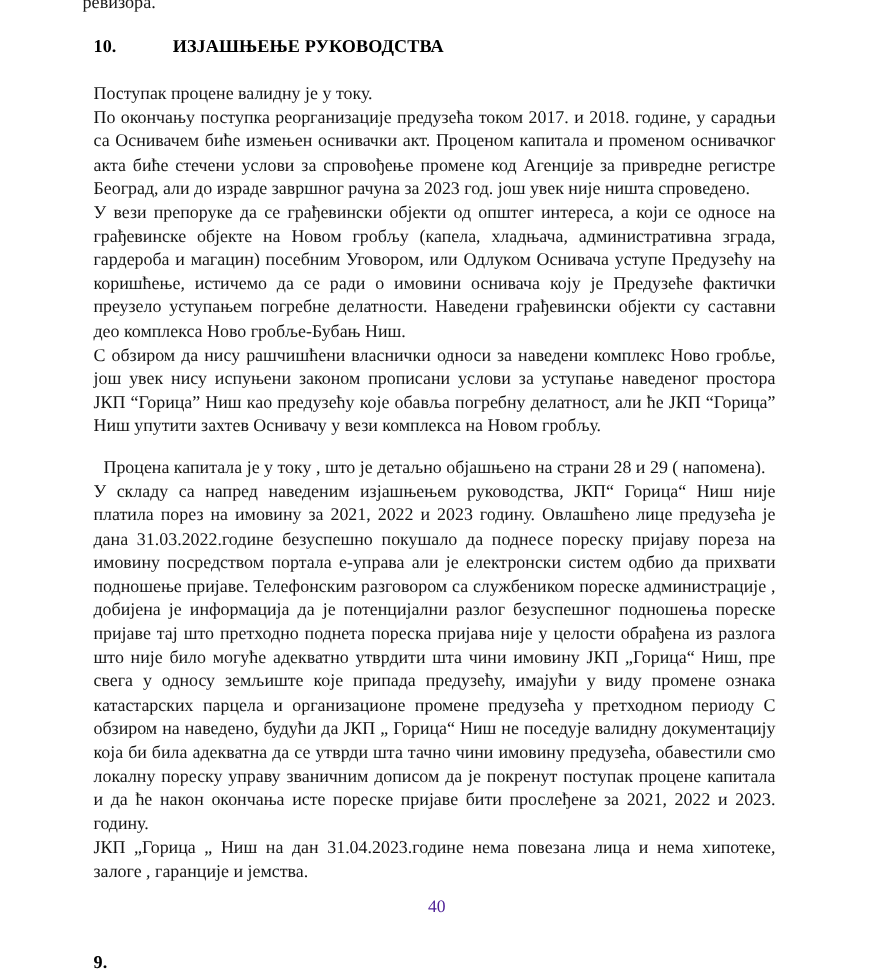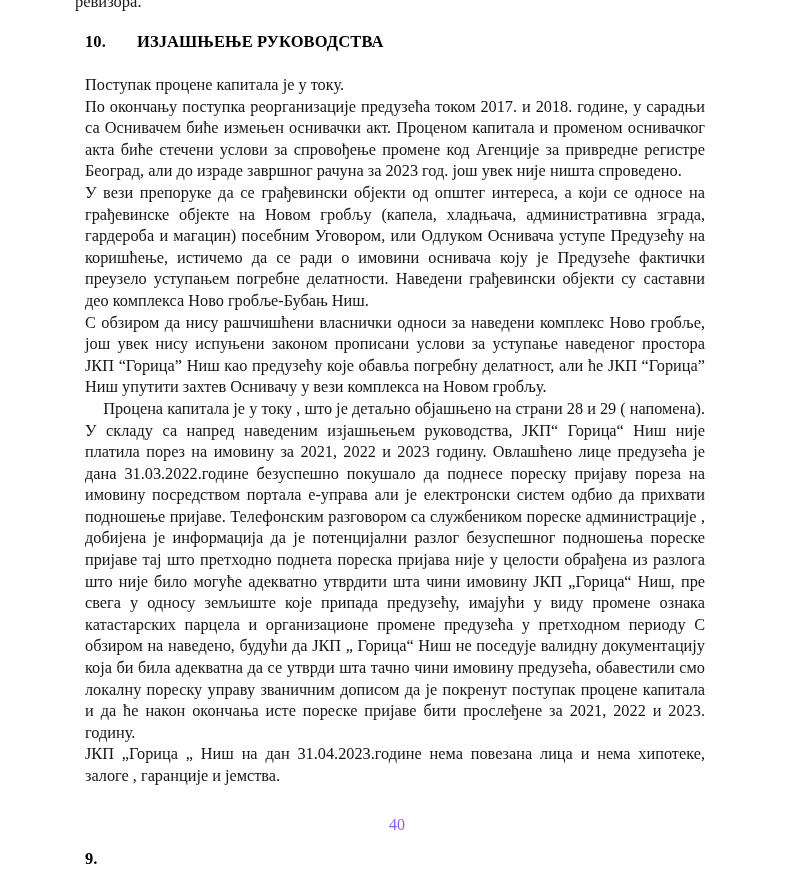--- a/index.html
+++ b/index.html
@@ -47,20 +47,21 @@
   }
 
   
   .heading {
     display: flex;
     align-items: baseline;
     font-weight: bold;
     font-size: 16.5px;
     letter-spacing: 0.1px;
     color: #000;
+    gap: 20px;
   }
   .heading .num {
     width: 52px;
     flex: 0 0 52px;
   }
   .heading .text {
     white-space: nowrap;
     text-align: right;
   }
   #heading-10 { margin-top: 32px; }
@@ -74,57 +75,58 @@
     text-align: justify;
     text-justify: inter-word;
     color: #141414;
     hyphens: none;
   }
   .body-block p {
     margin: 0;
     text-align: justify;
   }
   .body-block p.last-left {
-    text-align: right;
+    text-align: center;
+    margin-top: 16px;
   }
 
   
   #block-a { margin-top: 22px; }
 
   .spacer-11 { height: 62px; }
 
   
   .page-number {
     position: absolute;
     top: 816px;
     left: 0;
     width: 794px;
     text-align: center;
     font-size: 16px;
-    color: #8b5cf6;
+    color: #4c1d95;
   }
 </style>
 </head>
 <body>
 
 <div class="page">
 
   <div class="top-clip">
     <span>ревизора.</span>
   </div>
 
   <div class="content">
 
     <div class="heading" id="heading-10">
       <span class="num">10.</span>
       <span class="text">ИЗЈАШЊЕЊЕ РУКОВОДСТВА</span>
     </div>
 
     <div class="body-block" id="block-a">
-      <p>Поступак процене капитала је у току.</p>
+      <p>Поступак процене валидну је у току.</p>
       <p>По окончању поступка реорганизације предузећа током 2017. и 2018. године, у сарадњи са Оснивачем биће измењен оснивачки акт. Проценом капитала и променом оснивачког акта биће стечени услови за спровођење промене код Агенције за привредне регистре Београд, али до израде завршног рачуна за 2023 год. још увек није ништа спроведено.</p>
       <p>У вези препоруке да се грађевински објекти од општег интереса, а који се односе на грађевинске објекте на Новом гробљу (капела, хладњача, административна зграда, гардероба и магацин) посебним Уговором, или Одлуком Оснивача уступе Предузећу на коришћење, истичемо да се ради о имовини оснивача коју је Предузеће фактички преузело уступањем погребне делатности. Наведени грађевински објекти су саставни део комплекса Ново гробље-Бубањ Ниш.</p>
       <p>С обзиром да нису рашчишћени власнички односи за наведени комплекс Ново гробље, још увек нису испуњени законом прописани услови за уступање наведеног простора ЈКП “Горица” Ниш као предузећу које обавља погребну делатност, али ће ЈКП “Горица” Ниш упутити захтев Оснивачу у вези комплекса на Новом гробљу.</p>
       <p class="last-left">Процена капитала је у току , што је детаљно објашњено на страни 28 и 29 ( напомена).</p>
       <p>У складу са напред наведеним изјашњењем руководства, ЈКП“ Горица“ Ниш  није платила порез на имовину  за 2021, 2022 и 2023 годину. Овлашћено лице предузећа  је дана 31.03.2022.године безуспешно покушало да поднесе пореску пријаву пореза на имовину посредством портала е-управа али је електронски систем одбио да прихвати подношење пријаве. Телефонским разговором са службеником пореске администрације , добијена је информација да је потенцијални разлог безуспешног подношења пореске пријаве тај што претходно поднета пореска пријава  није у целости обрађена из разлога што није било могуће адекватно утврдити шта чини  имовину ЈКП „Горица“ Ниш, пре свега у односу земљиште које припада предузећу, имајући у виду промене ознака катастарских парцела и организационе промене предузећа  у претходном периоду  С обзиром на наведено, будући да ЈКП „ Горица“ Ниш  не поседује валидну документацију која  би била адекватна да се утврди шта тачно чини имовину предузећа, обавестили смо локалну  пореску управу званичним дописом  да је покренут поступак процене капитала и да ће након окончања исте  пореске пријаве бити прослеђене за 2021, 2022 и 2023. годину.</p>
       <p>ЈКП „Горица „ Ниш на дан 31.04.2023.године нема повезана лица и нема хипотеке, залоге , гаранције и јемства.</p>
     </div>
 
     <div class="spacer-11"></div>
 

